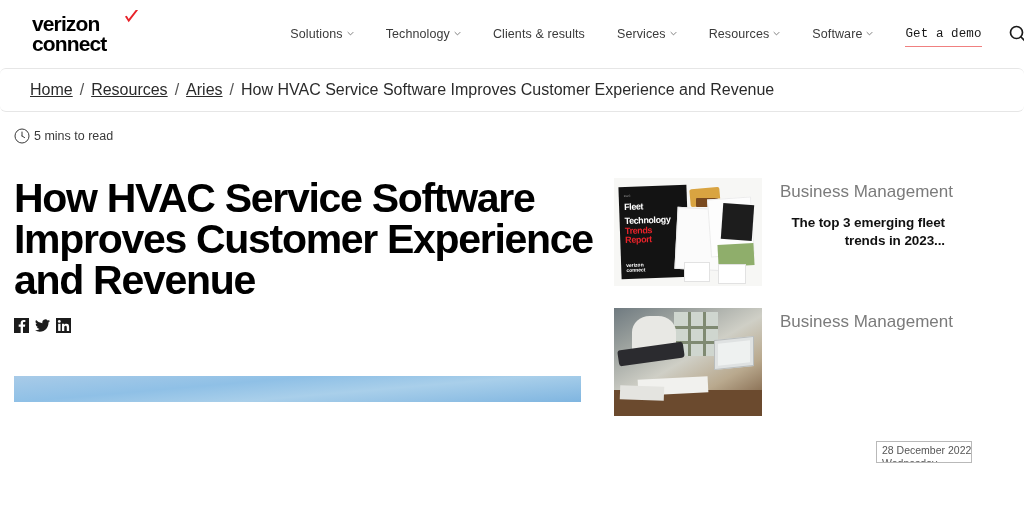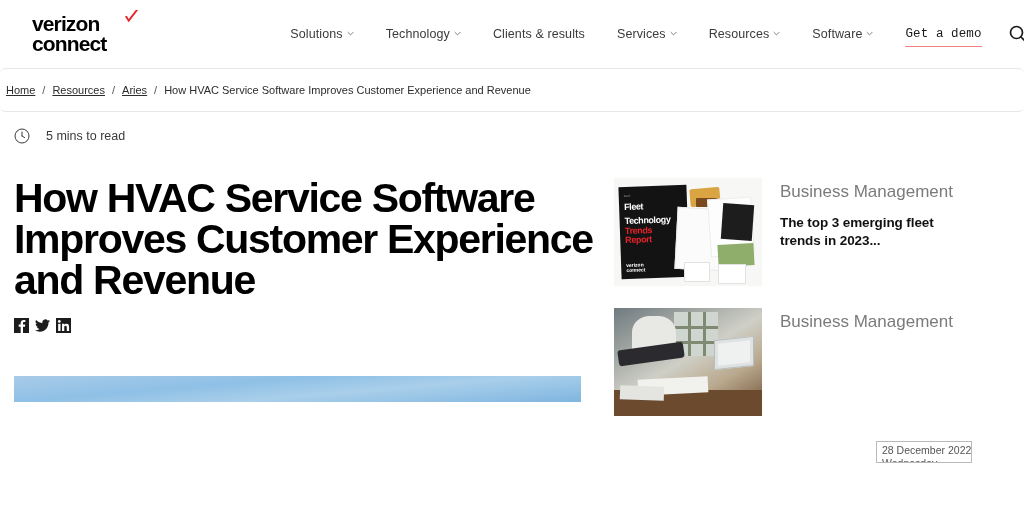--- a/index.html
+++ b/index.html
@@ -89,40 +89,40 @@
     letter-spacing: 0.4px;
     color: #1a1a1a;
     cursor: pointer;
   }
 
   
   .breadcrumb-bar {
     height: 44px;
     display: flex;
     align-items: center;
-    padding-left: 6px;
+    padding-left: 30px;
     border-top: 1px solid #e6e6e6;
     border-bottom: 1px solid #e6e6e6;
-    font-size: 11px;
+    font-size: 16px;
     color: #2b2b2b;
     border-radius: 6px;
   }
   .crumb-link {
     text-decoration: underline;
     color: #2b2b2b;
     cursor: pointer;
   }
   .crumb-sep { margin: 0 7px; color: #555; }
   .crumb-current { color: #2b2b2b; }
 
   
   .readtime-row {
     display: flex;
     align-items: center;
-    gap: 16px;
+    gap: 4px;
     padding-left: 14px;
     height: 40px;
     margin-top: 4px;
   }
   .readtime-text { font-size: 12.5px; color: #3a3a3a; }
 
   
   .content-wrap {
     display: flex;
     padding-left: 14px;
@@ -230,20 +230,21 @@
     margin-bottom: 12px;
   }
   .rel-title {
     font-size: 13.5px;
     font-weight: bold;
     color: #111;
     line-height: 1.32;
     width: 165px;
     cursor: pointer;
     letter-spacing: -0.1px;
+    text-align: right;
   }
 
   
   .date-tooltip {
     position: absolute;
     left: 876px;
     top: 441px;
     border: 1px solid #b9b9b9;
     background: #fff;
     padding: 2px 5px 0 5px;

